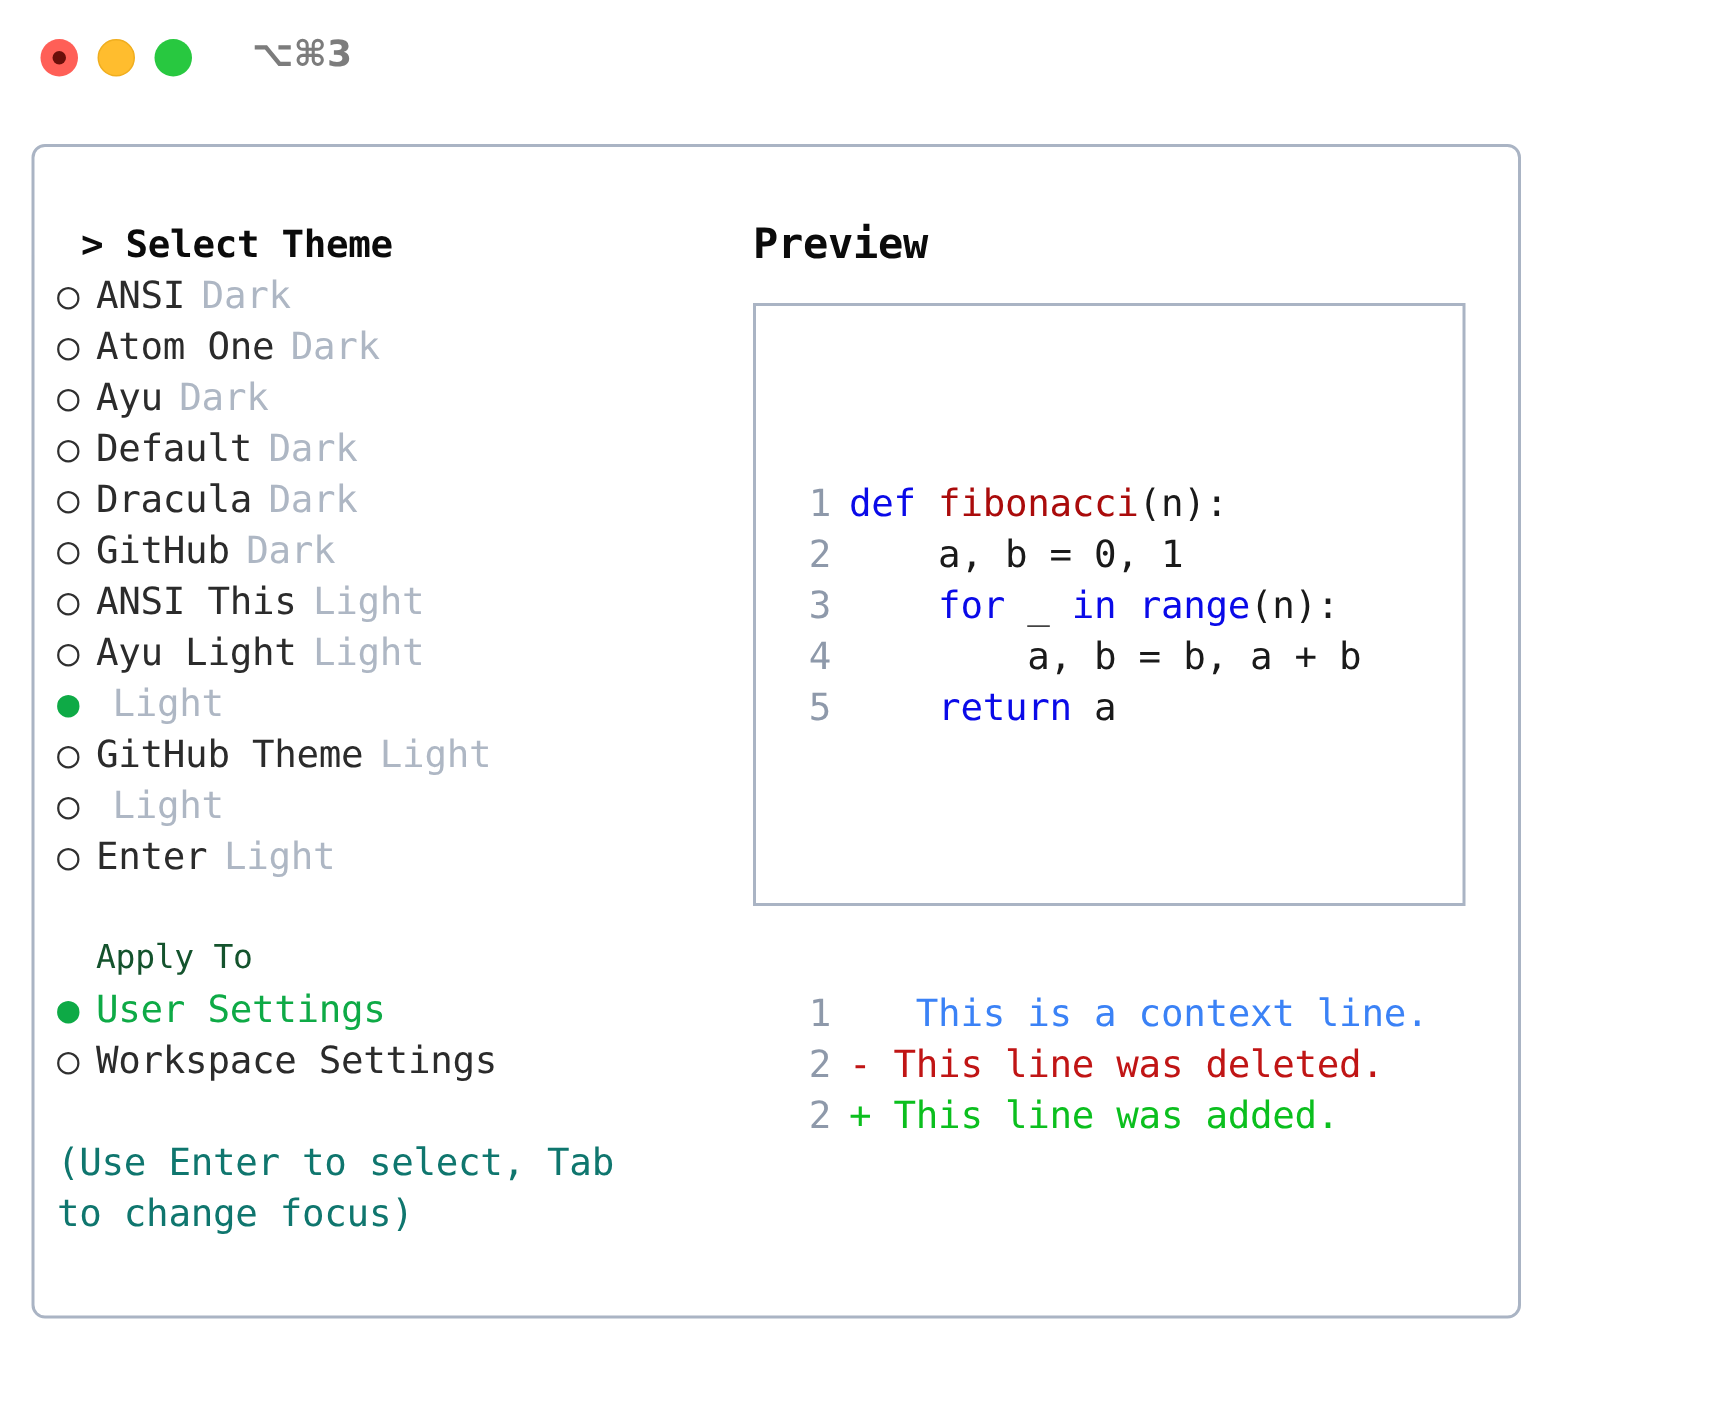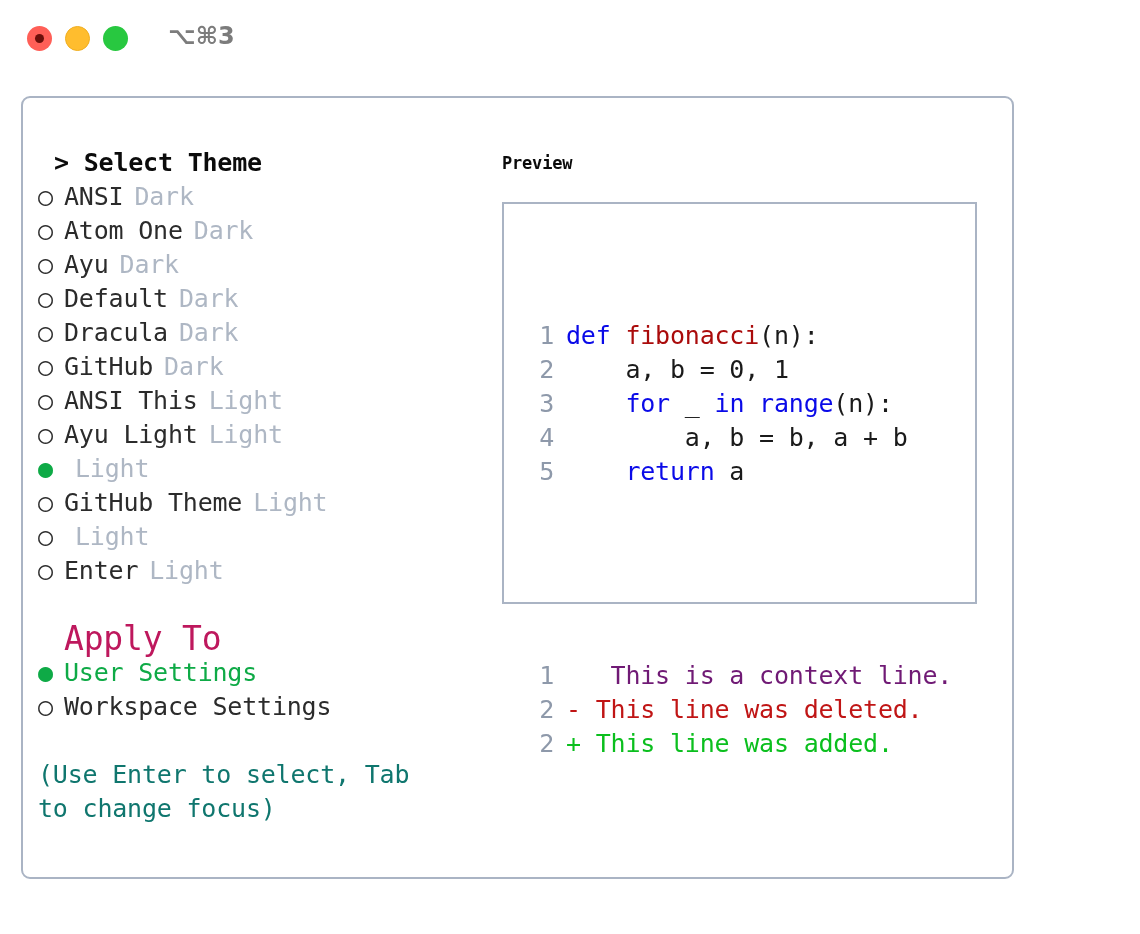--- a/index.html
+++ b/index.html
@@ -133,22 +133,22 @@
   .row .name { color: #2b2b2b; }
   .row.selected .name { color: #0eaa46; }
   .row .kind {
     color: #aeb7c4;
     padding-left: 11px;
   }
 
   .section-gap { height: 34px; }
 
   .apply-head {
-    font-size: 33px;
-    color: #be185d;
+    font-size: 22px;
+    color: #14532d;
     line-height: 34px;
     white-space: pre;
     padding-left: 26px;
     letter-spacing: -0.2px;
   }
 
   .hint {
     margin-top: 34px;
     font-size: 25px;
     line-height: 34px;
@@ -158,21 +158,21 @@
   }
 
   
   .right-col {
     position: absolute;
     left: 479px;
     top: 48px;
     width: 495px;
   }
   .preview-head {
-    font-size: 17px;
+    font-size: 28px;
     font-weight: 700;
     color: #0b0b0b;
     line-height: 34px;
     white-space: pre;
     letter-spacing: -0.2px;
   }
   .preview-box {
     margin-top: 22px;
     width: 475px;
     height: 402px;
@@ -195,21 +195,21 @@
     display: inline-block;
     width: 34px;
     text-align: right;
     color: #8e99aa;
   }
   .gutter-gap { display: inline-block; width: 12px; }
 
   .kw   { color: #0a0ae8; }
   .fn   { color: #aa0b0b; }
   .pl   { color: #1a1a1a; }
-  .ctx  { color: #701a75; text-align: right; }
+  .ctx  { color: #3b82f6; text-align: right; }
   .del  { color: #c01515; }
   .add  { color: #0bbf1e; }
 
   .blank-line { height: 34px; }
 </style>
 </head>
 <body>
 
 <div class="window">
 

